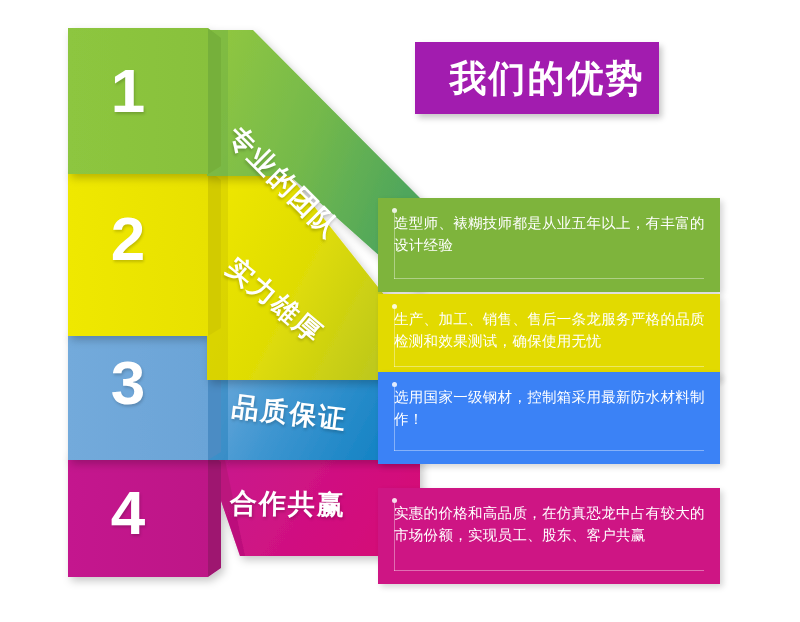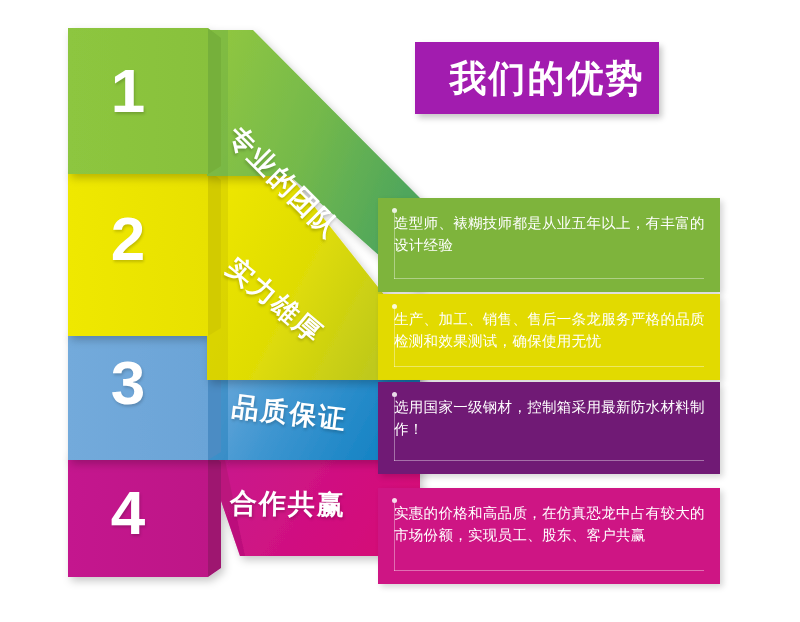--- a/index.html
+++ b/index.html
@@ -108,21 +108,21 @@
   }
   .bracket-h{
     position:absolute;
     left:16px; right:16px; bottom:13px;
     height:1px;
     background:rgba(255,255,255,0.38);
   }
 
   .desc-1{top:198px; height:94px;  background:#7EB43C;}
   .desc-2{top:294px; height:86px;  background:#E2DA00;}
-  .desc-3{top:382px; height:92px;  background:#701a75;}
+  .desc-3{top:372px; height:92px;  background:#3b82f6;}
   .desc-4{top:460px; height:96px;  background:#CE1584;margin-top:28px;}
 </style>
 </head>
 <body>
 
 <div id="infographic">
 
   <svg class="ribbon-svg" viewBox="0 0 800 622">
     <defs>
 

